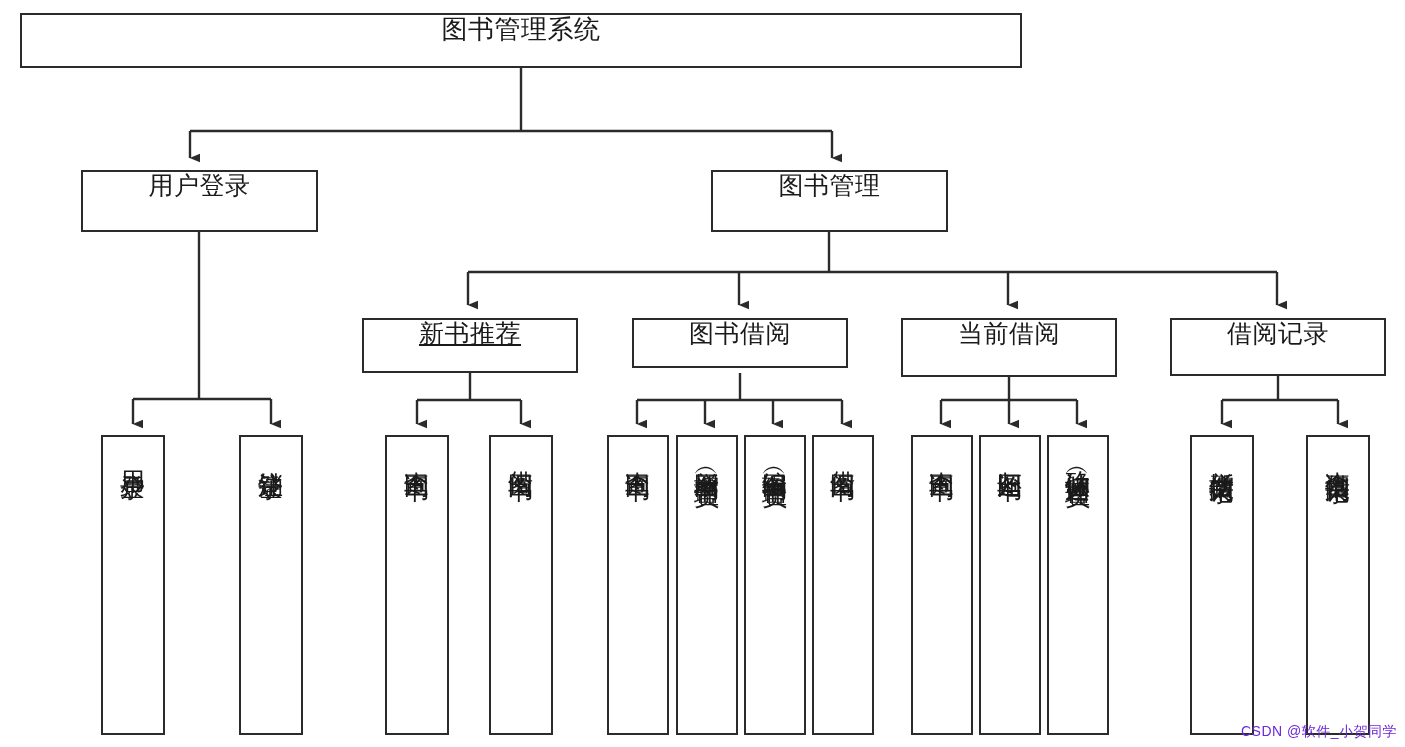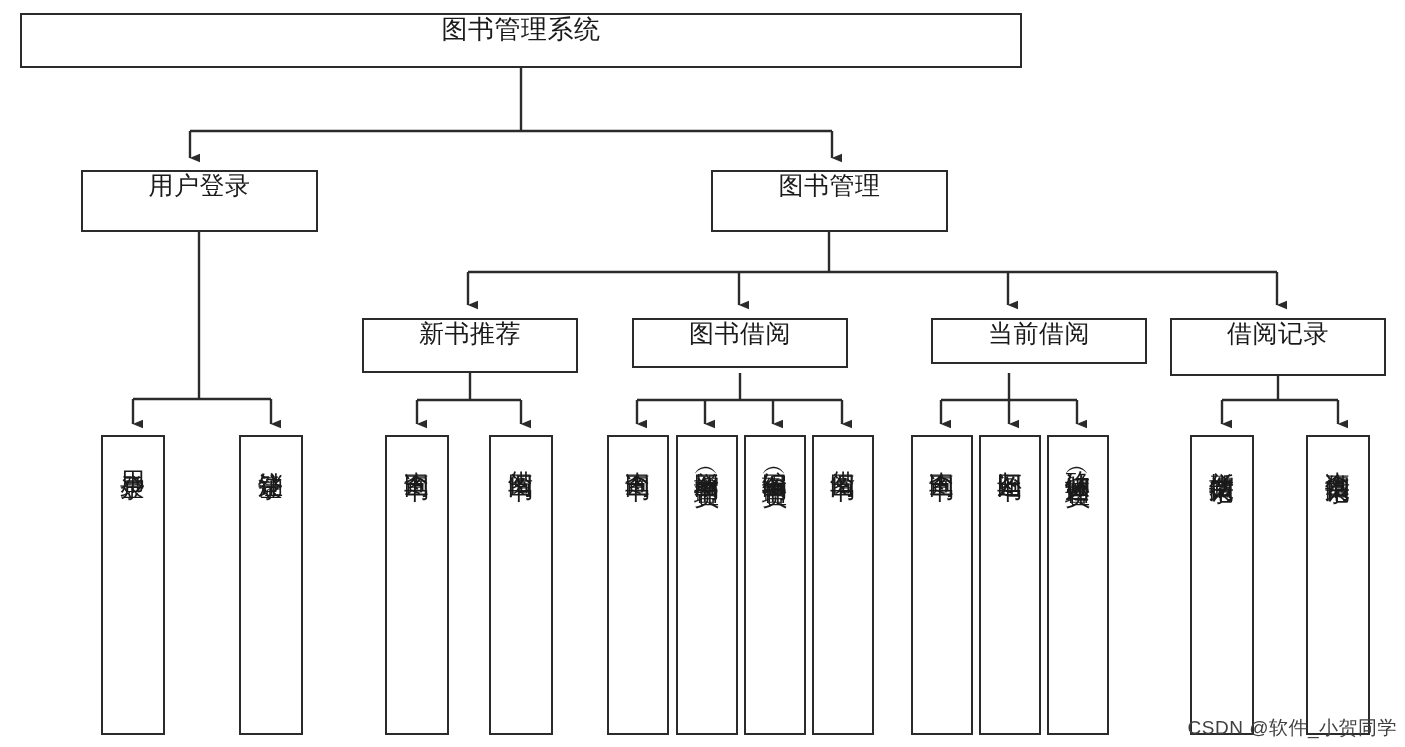--- a/index.html
+++ b/index.html
@@ -53,22 +53,22 @@
     line-height: 1.12;
     letter-spacing: 2px;
     white-space: nowrap;
     color: #1a1a1a;
   }
   .node-root .node-h { font-size: 26px; }
   .watermark {
     position: absolute;
     right: 8px;
     bottom: 6px;
-    font-size: 19px;
-    color: #404040;
+    font-size: 14px;
+    color: #6d28d9;
     letter-spacing: 0.5px;
     white-space: nowrap;
     user-select: none;
   }
 </style>
 </head>
 <body>
 
 <div id="canvas">
 
@@ -126,27 +126,27 @@
     <span class="node-h">图书管理系统</span>
   </div>
 
   <div class="node" style="left:81px; top:170px; width:237px; height:62px;">
     <span class="node-h">用户登录</span>
   </div>
   <div class="node" style="left:711px; top:170px; width:237px; height:62px;">
     <span class="node-h">图书管理</span>
   </div>
 
-  <div class="node" style="left:362px; top:318px; width:216px; height:55px;">
+  <div class="node" style="left:362px; top:318px; width:216px; height:55px;text-decoration:underline;">
     <span class="node-h">新书推荐</span>
   </div>
   <div class="node" style="left:632px; top:318px; width:216px; height:50px;">
     <span class="node-h">图书借阅</span>
   </div>
-  <div class="node" style="left:931px; top:318px; width:216px; height:46px;">
+  <div class="node" style="left:901px; top:318px; width:216px; height:59px;">
     <span class="node-h">当前借阅</span>
   </div>
   <div class="node" style="left:1170px; top:318px; width:216px; height:58px;">
     <span class="node-h">借阅记录</span>
   </div>
 
   <div class="node node-v" style="left:101px; top:435px; width:64px; height:300px;">
     <span class="vtext">用户登录</span>
   </div>
   <div class="node node-v" style="left:239px; top:435px; width:64px; height:300px;">

